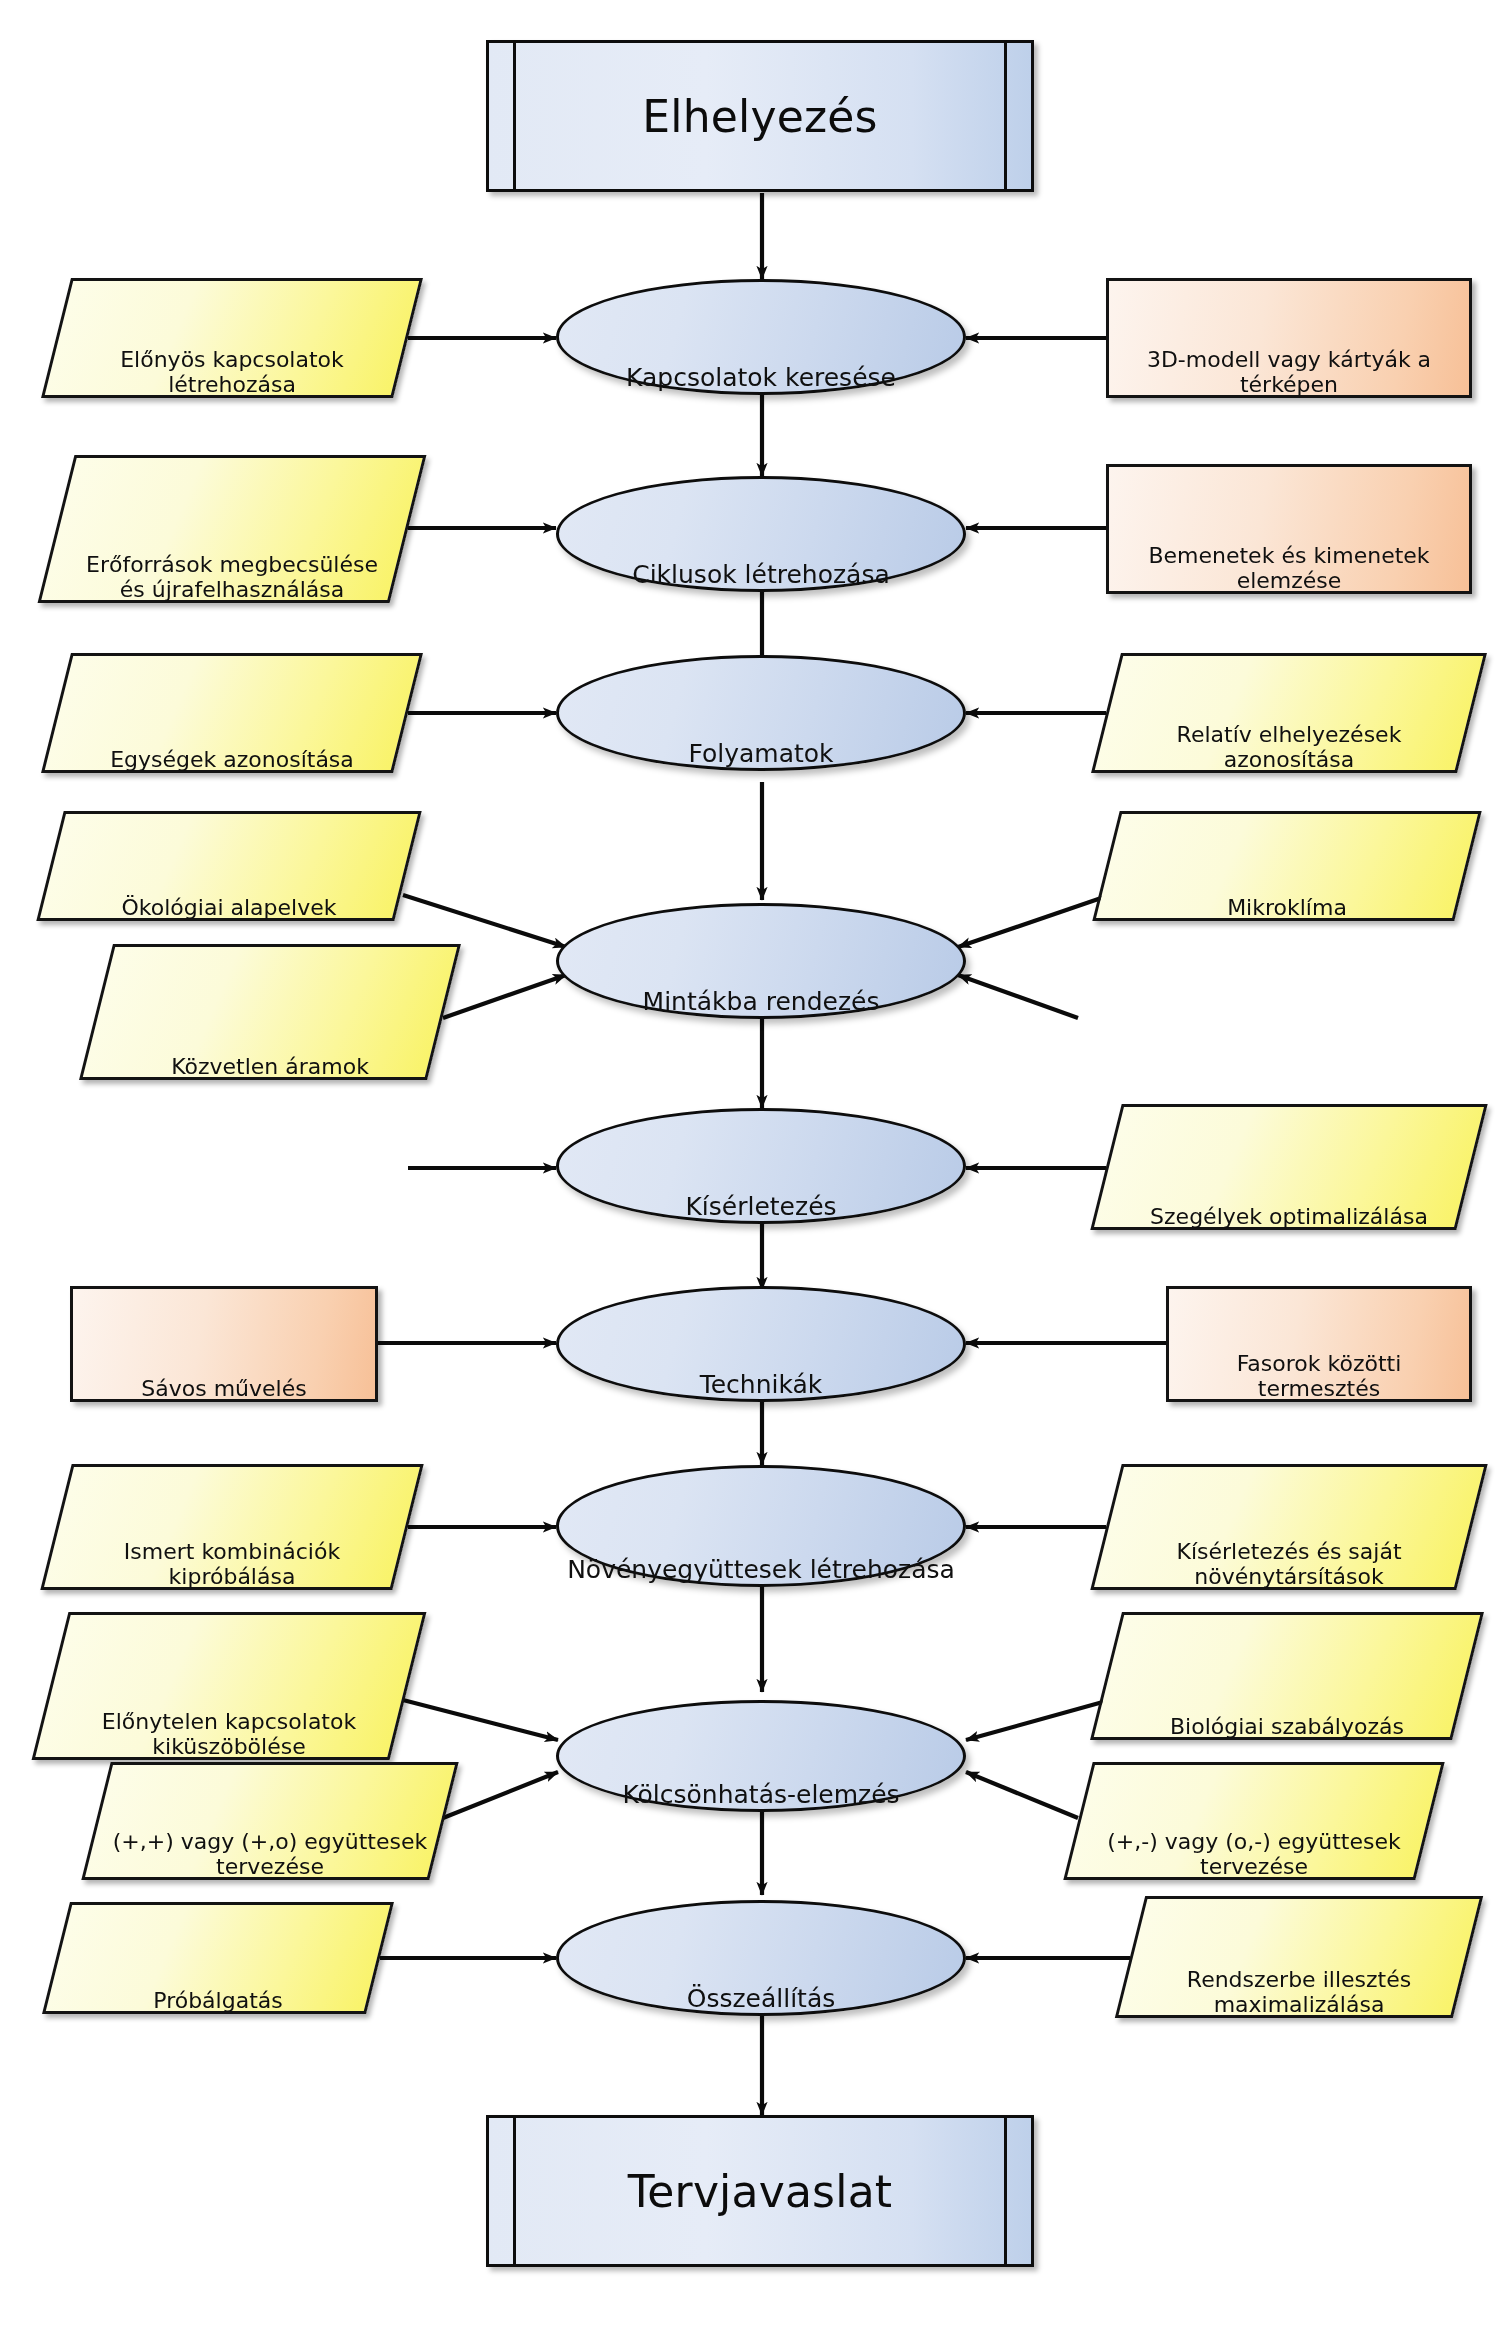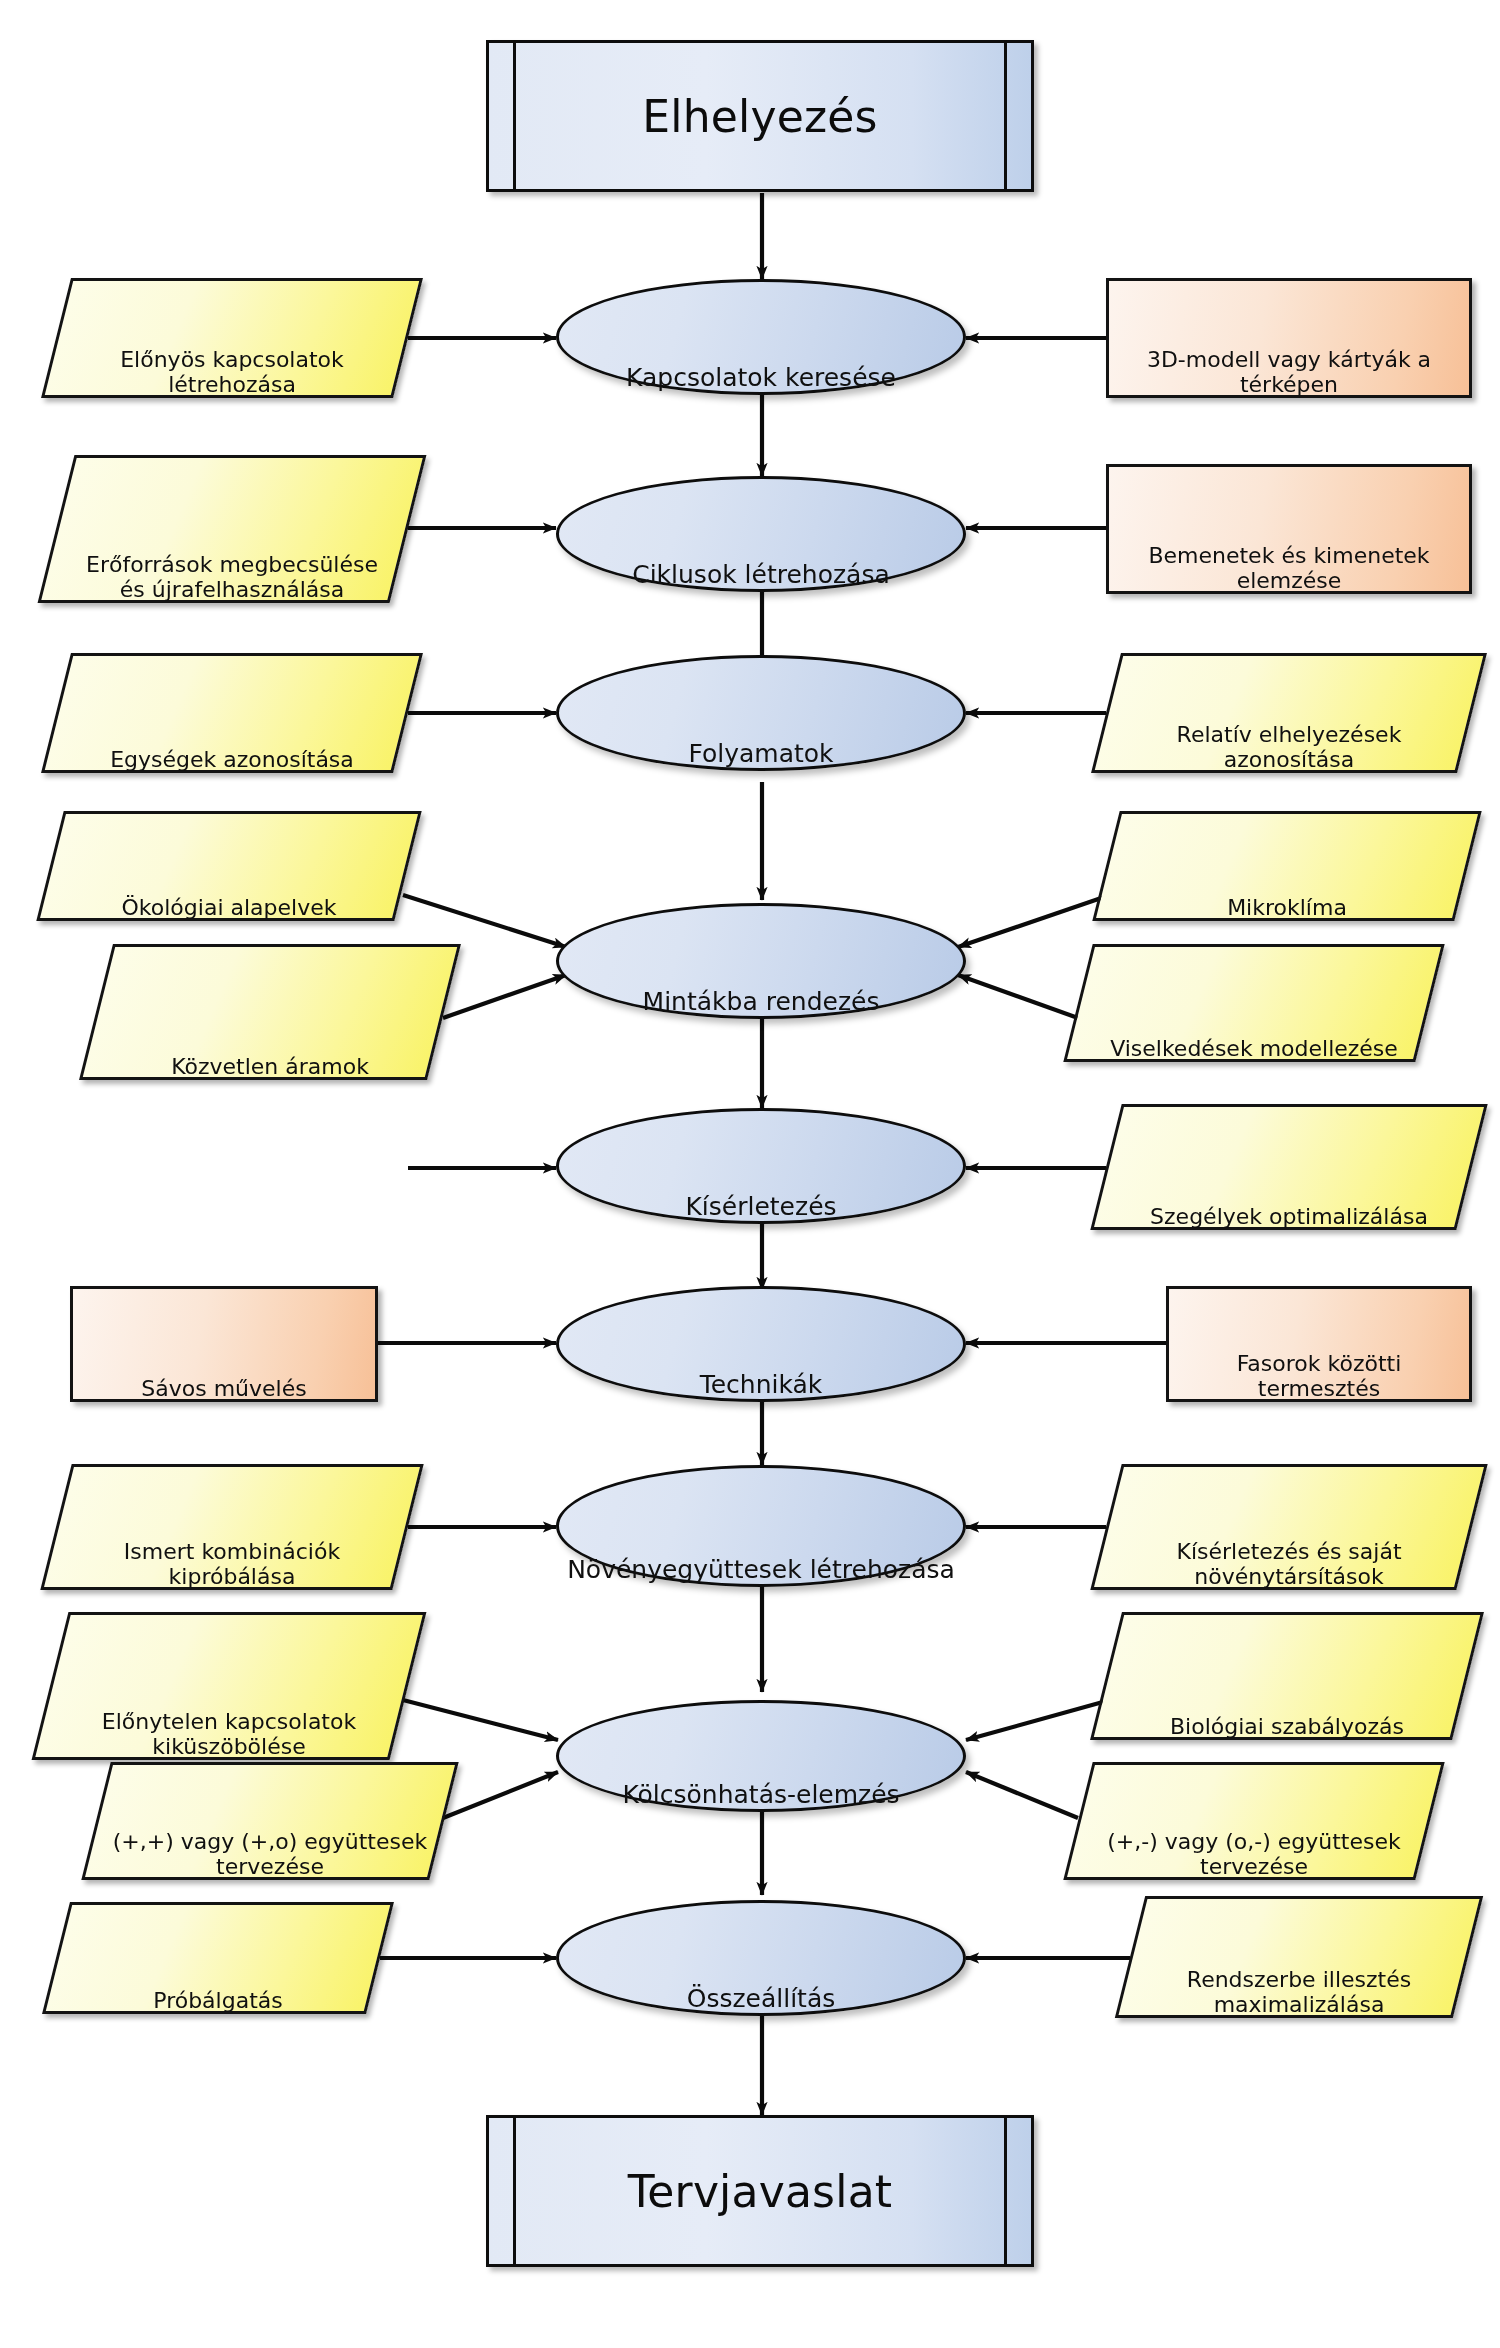--- a/index.html
+++ b/index.html
@@ -191,24 +191,20 @@
     <span class="txt">Ökológiai alapelvek</span>
   </div>
   <div class="node para y" style="left:96px;top:944px;width:348px;height:136px;">
     <span class="skew"></span>
     <span class="txt">Közvetlen áramok</span>
   </div>
   <div class="node para y" style="left:1106px;top:811px;width:362px;height:110px;">
     <span class="skew"></span>
     <span class="txt">Mikroklíma</span>
   </div>
-  <div class="node para y" style="left:1078px;top:944px;width:352px;height:118px;">
-    <span class="skew"></span>
-    <span class="txt">Viselkedések modellezése</span>
-  </div>
 
   <div class="node ell" style="left:556px;top:1108px;width:410px;height:116px;">
     <span class="lbl">Kísérletezés</span>
   </div>
   <div class="node para y" style="left:1106px;top:1104px;width:366px;height:126px;">
     <span class="skew"></span>
     <span class="txt">Szegélyek optimalizálása</span>
   </div>
 
   <div class="node ell" style="left:556px;top:1286px;width:410px;height:116px;">

